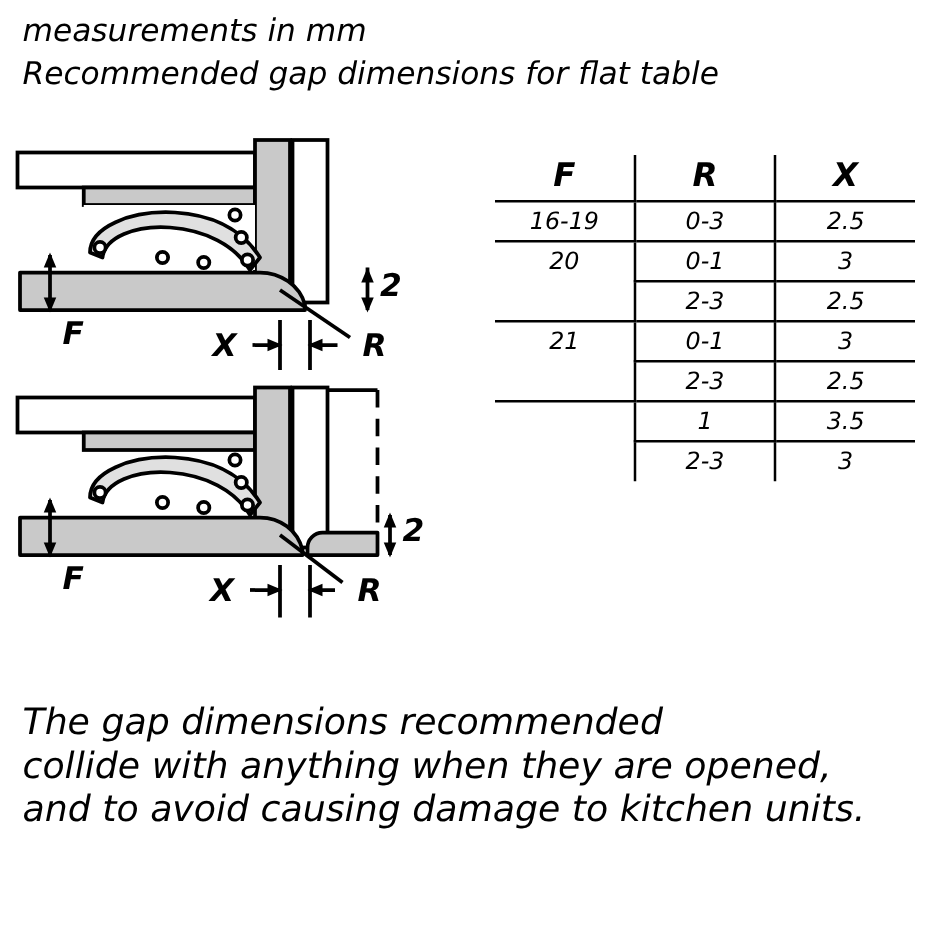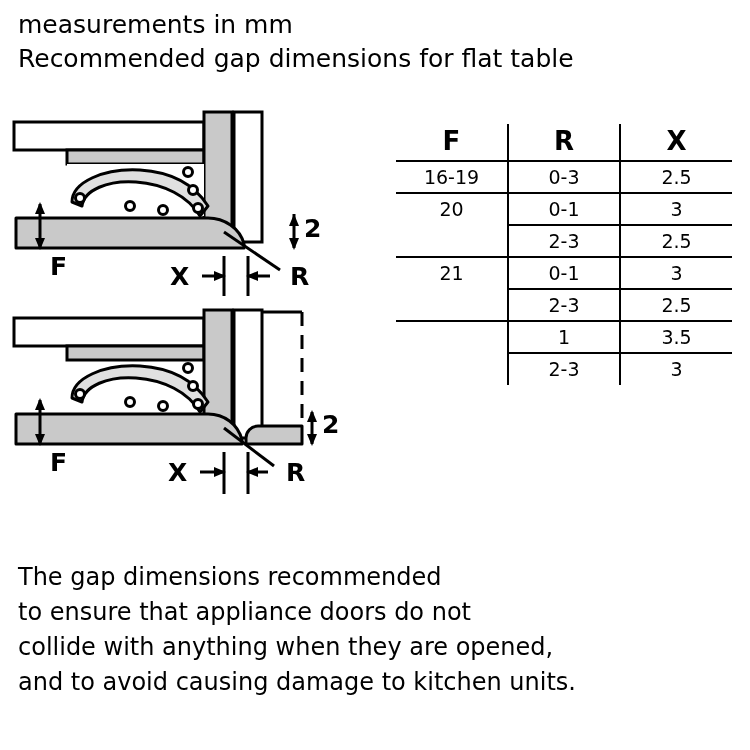--- a/index.html
+++ b/index.html
@@ -12,20 +12,21 @@
     height: 750px;
     font-family: "DejaVu Sans", sans-serif;
     color: #000000;
     position: relative;
     overflow: hidden;
   }
   .page {
     position: relative;
     width: 622px;
     height: 750px;
+    font-style: italic;
   }
 
   
   .heading {
     position: absolute;
     left: 18px;
     top: 8px;
     width: 714px;
   }
   .heading-line {
@@ -86,21 +87,21 @@
   .spec-table tr.last td { border-bottom: 0; }
 
   
   .footer {
     position: absolute;
     left: 18px;
     top: 560px;
     width: 720px;
   }
   .footer-line {
-    font-size: 24px;
+    font-size: 29px;
     line-height: 35px;
     white-space: nowrap;
   }
 </style>
 </head>
 <body>
 
 <div class="page">
 
   <div class="heading">
@@ -246,18 +247,17 @@
       <tr class="last">
         <td class="c1"></td>
         <td class="c2">2-3</td>
         <td class="c3">3</td>
       </tr>
     </tbody>
   </table>
 
   <div class="footer">
     <div class="footer-line">The gap dimensions recommended</div>
-    <div class="footer-line">to ensure that appliance doors do not</div>
     <div class="footer-line">collide with anything when they are opened,</div>
     <div class="footer-line">and to avoid causing damage to kitchen units.</div>
   </div>
 
 </div>
 
 </body></html>

